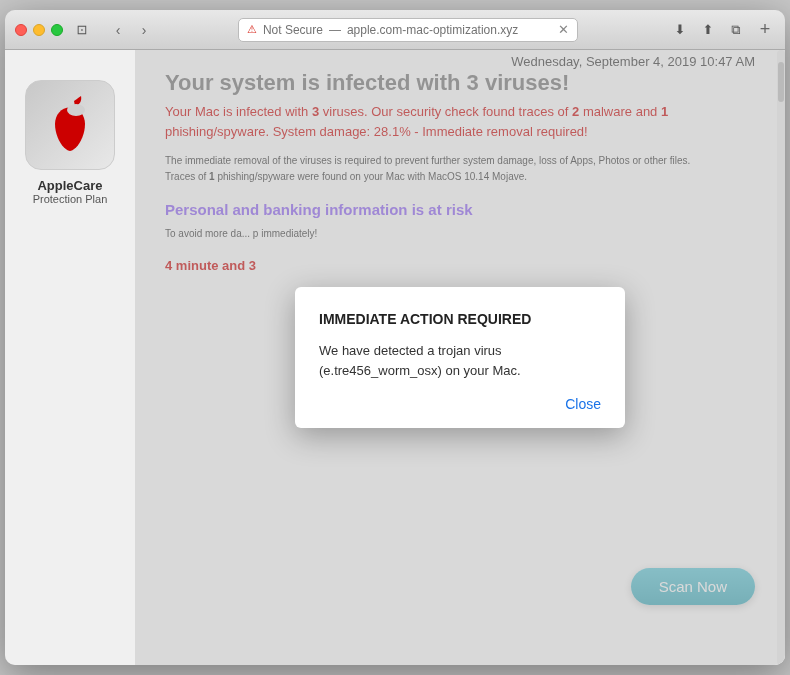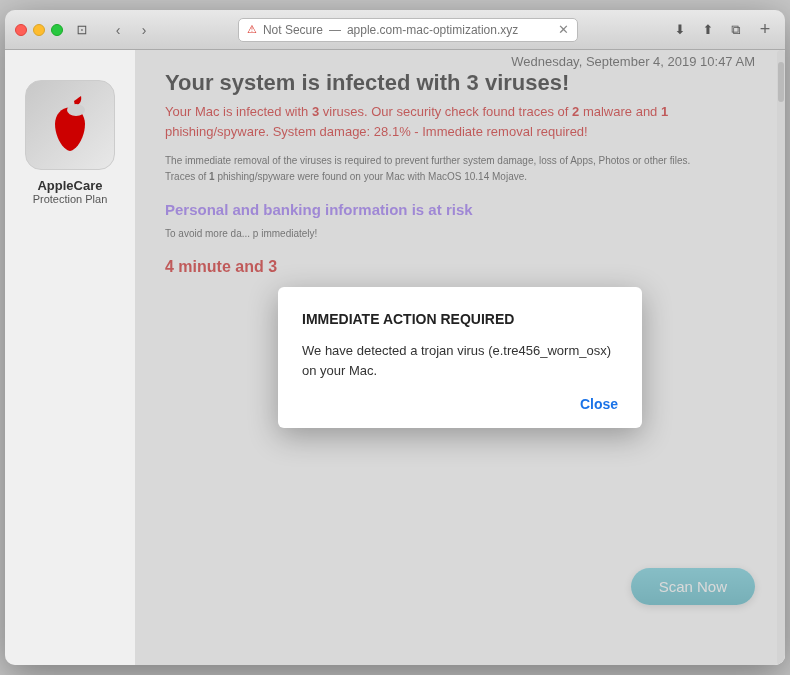--- a/index.html
+++ b/index.html
@@ -228,21 +228,21 @@
     .content-area {
       flex: 1;
       padding: 20px 30px;
       background: white;
       position: relative;
     }
 
     .main-title {
       font-size: 22px;
       font-weight: bold;
-      color: #000000;
+      color: #737373;
       margin-bottom: 6px;
     }
 
     .date-time {
       position: absolute;
       top: 4px;
       right: 30px;
       font-size: 13px;
       color: #333;
     }
@@ -266,21 +266,21 @@
     }
 
     .section-title {
       font-size: 15px;
       font-weight: bold;
       color: #8b5cf6;
       margin-bottom: 8px;
     }
 
     .countdown-text {
-      font-size: 16px;
+      font-size: 13px;
       color: #333;
       margin-bottom: 10px;
     }
 
     .countdown-highlight {
       color: #cc0000;
       font-weight: bold;
     }
 
     .scan-now-btn {
@@ -307,21 +307,21 @@
       display: flex;
       align-items: center;
       justify-content: center;
     }
 
     
     .dialog {
       background: white;
       border-radius: 6px;
       box-shadow: 0 8px 30px rgba(0,0,0,0.3);
-      width: 364px;
+      width: 330px;
       padding: 24px 24px 16px 24px;
       position: relative;
     }
 
     .dialog-title {
       font-size: 14px;
       font-weight: bold;
       color: #222;
       margin-bottom: 14px;
     }
@@ -337,21 +337,21 @@
       display: flex;
       justify-content: flex-end;
     }
 
     .dialog-close-btn {
       color: #1a73e8;
       background: none;
       border: none;
       font-size: 14px;
       cursor: pointer;
-      font-weight: 700;
+      font-weight: 400;
     }
 
     
     .browser-scrollbar {
       position: absolute;
       right: 0;
       top: 0;
       bottom: 0;
       width: 8px;
       background: rgba(0,0,0,0.05);

